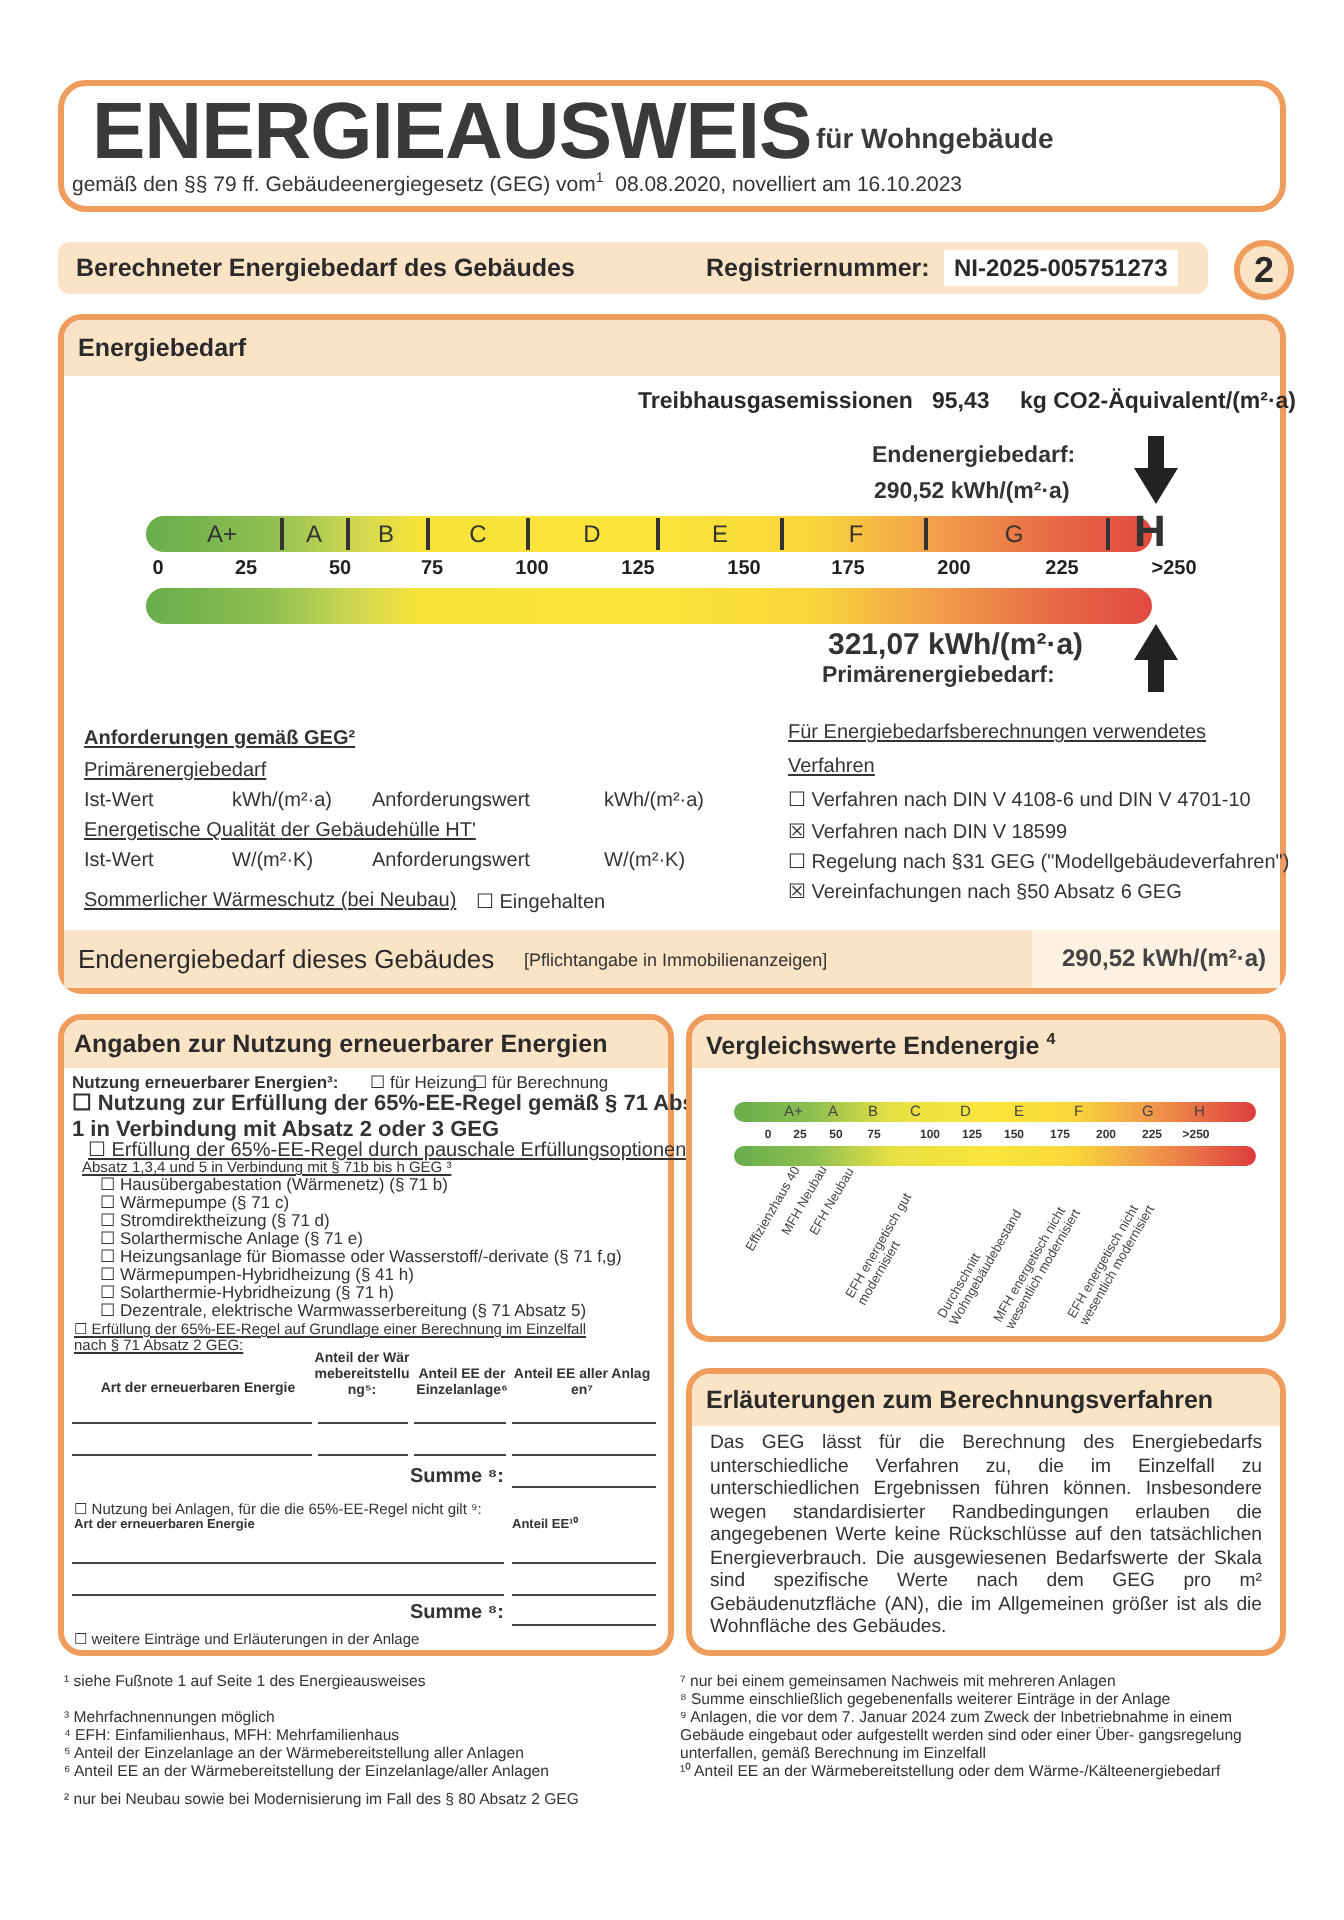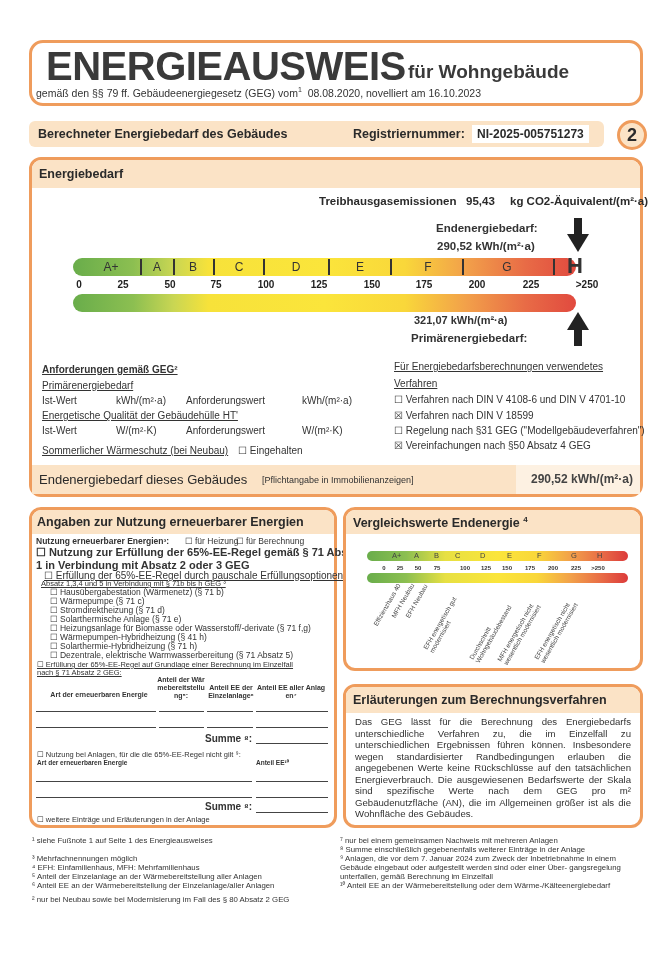--- a/index.html
+++ b/index.html
@@ -4,41 +4,41 @@
 <style>
   * { box-sizing: border-box; margin: 0; padding: 0; }
   body { width: 672px; height: 960px; background: #ffffff; font-family: "Liberation Sans", sans-serif; color: #2a2a2a; position: relative; overflow: hidden; }
   .abs { position: absolute; }
   .orange-box { border: 3px solid #ef9c5c; border-radius: 12px; background: #fff; }
   .header-band { background: #fbe3c6; }
 
   
   #title-box { left: 29px; top: 40px; width: 614px; height: 66px; border-radius: 14px; }
   #title-main { left: 46px; top: 44px; font-size: 40px; font-weight: bold; color: #3a3a3a; letter-spacing: -0.5px; }
-  #title-sub { left: 408px; top: 61px; font-size: 19px; font-weight: bold; color: #3a3a3a; }
+  #title-sub { left: 408px; top: 61px; font-size: 14px; font-weight: bold; color: #3a3a3a; }
   #title-law { left: 36px; top: 86px; font-size: 10.5px; color: #333; }
   #title-law sup { font-size: 7px; }
 
   
   #reg-band { left: 29px; top: 121px; width: 575px; height: 26px; border-radius: 6px; }
   #reg-left { left: 38px; top: 127px; font-size: 12.5px; font-weight: bold; }
   #reg-label { left: 353px; top: 127px; font-size: 12.5px; font-weight: bold; }
   #reg-value { left: 472px; top: 125px; font-size: 12px; font-weight: bold; background: #fff; padding: 2px 5px; }
   #page-badge { left: 617px; top: 120px; width: 30px; height: 30px; border: 3px solid #ef9c5c; border-radius: 50%; background: #fbe3c6; text-align: center; font-weight: bold; font-size: 18px; line-height: 24px; }
 
   
   #eb-box { left: 29px; top: 157px; width: 614px; height: 340px; }
   #eb-head { left: 32px; top: 160px; width: 608px; height: 28px; border-radius: 9px 9px 0 0; }
   #eb-title { left: 39px; top: 167px; font-size: 12.5px; font-weight: bold; }
   #thg-label { left: 319px; top: 195px; font-size: 11.5px; font-weight: bold; }
   #thg-value { left: 466px; top: 195px; font-size: 11.5px; font-weight: bold; }
   #thg-unit { left: 510px; top: 195px; font-size: 11.5px; font-weight: bold; }
   #end-label { left: 436px; top: 222px; font-size: 11.5px; font-weight: bold; color: #333; }
   #end-value { left: 437px; top: 240px; font-size: 11.5px; font-weight: bold; color: #333; }
-  #prim-value { left: 414px; top: 314px; font-size: 11px; font-weight: bold; color: #333; }
+  #prim-value { left: 414px; top: 314px; font-size: 15px; font-weight: bold; color: #333; }
   #prim-label { left: 411px; top: 332px; font-size: 11.5px; font-weight: bold; color: #333; }
 
   .scale-top { left: 73px; top: 258px; width: 503px; height: 18px; border-radius: 9px; background: linear-gradient(90deg, #69ad4b 0%, #8cbf51 12%, #c9d653 20%, #f7e23a 27%, #fbe53b 50%, #f9d73a 66%, #f2a14a 78%, #e86b46 90%, #e14a3f 100%); }
   .scale-bot { left: 73px; top: 294px; width: 503px; height: 18px; border-radius: 9px; background: linear-gradient(90deg, #69ad4b 0%, #8cbf51 12%, #c9d653 20%, #f7e23a 27%, #fbe53b 50%, #f9d73a 66%, #f2a14a 78%, #e86b46 90%, #e14a3f 100%); }
   .cls { position: absolute; top: 0; height: 18px; font-size: 12px; color: #333; text-align: center; line-height: 18px; }
   .sep { position: absolute; top: 1px; width: 2px; height: 16px; background: #333; }
   .tick { position: absolute; top: 279px; font-size: 10px; font-weight: bold; color: #222; transform: translateX(-50%); }
   #h-mark { left: 567px; top: 253px; font-size: 22px; font-weight: bold; color: #333; }
 
   #req-title { left: 42px; top: 364px; font-size: 10px; font-weight: bold; text-decoration: underline; color: #333; }
@@ -159,21 +159,21 @@
 <div class="req-txt" style="left:116px;top:425px">W/(m²·K)</div>
 <div class="req-txt" style="left:186px;top:425px">Anforderungswert</div>
 <div class="req-txt" style="left:302px;top:425px">W/(m²·K)</div>
 <div class="req-txt ul" style="left:42px;top:445px">Sommerlicher Wärmeschutz (bei Neubau)</div>
 <div class="req-txt" style="left:238px;top:445px">☐ <span>Eingehalten</span></div>
 
 <div class="abs" id="proc-title">Für Energiebedarfsberechnungen verwendetes Verfahren</div>
 <div class="proc-item" style="top:394px"><span>☐</span> <span>Verfahren nach DIN V 4108-6 und DIN V 4701-10</span></div>
 <div class="proc-item" style="top:410px"><span>☒</span> <span>Verfahren nach DIN V 18599</span></div>
 <div class="proc-item" style="top:425px"><span>☐</span> <span>Regelung nach §31 GEG ("Modellgebäudeverfahren")</span></div>
-<div class="proc-item" style="top:440px"><span>☒</span> <span>Vereinfachungen nach §50 Absatz 4 GEG</span></div>
+<div class="proc-item" style="top:440px"><span>☒</span> <span>Vereinfachungen nach §50 Absatz 6 GEG</span></div>
 
 <div class="abs header-band" id="end-band"></div>
 <div class="abs" id="end-band-val-bg"></div>
 <div class="abs" id="end-band-title">Endenergiebedarf dieses Gebäudes</div>
 <div class="abs" id="end-band-note">[Pflichtangabe in Immobilienanzeigen]</div>
 <div class="abs" id="end-band-val">290,52 kWh/(m²·a)</div>
 
 <div class="abs orange-box" id="ee-box"></div>
 <div class="abs header-band" id="ee-head"></div>
 <div class="abs" id="ee-title">Angaben zur Nutzung erneuerbarer Energien</div>

